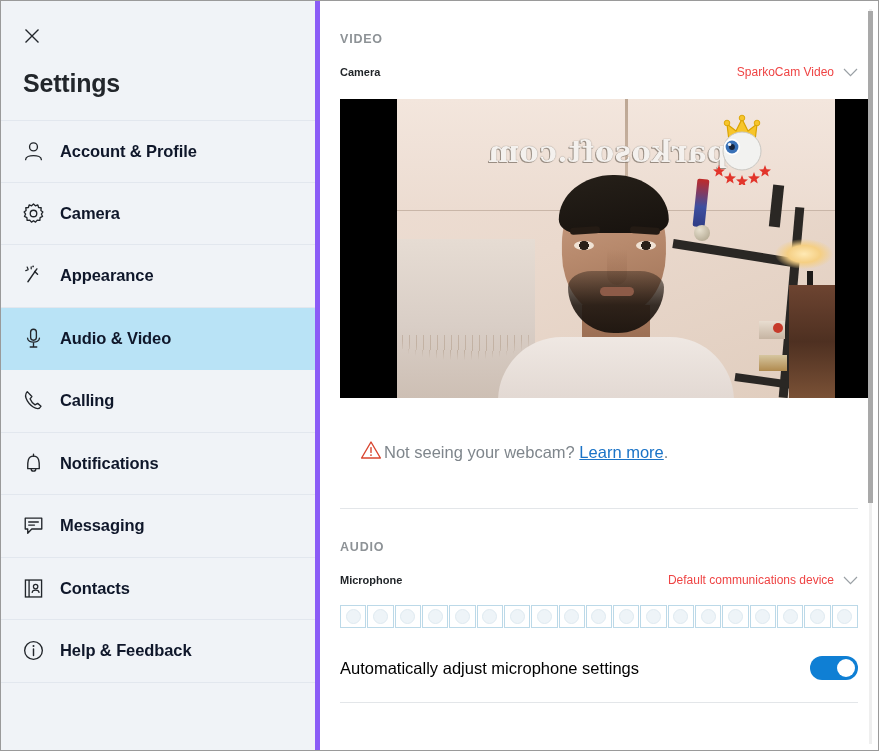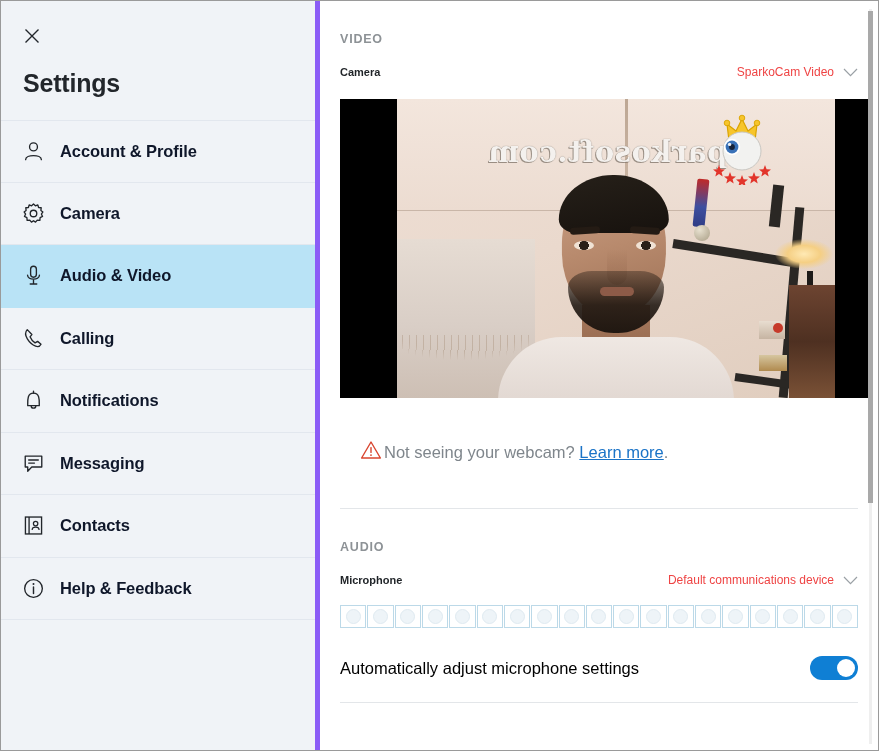--- a/index.html
+++ b/index.html
@@ -424,20 +424,31 @@
       <div class="nav-item">
         <span class="nav-icon">
           <svg width="25" height="25" viewBox="0 0 26 26">
             <circle cx="13" cy="13" r="3.4" stroke="#22262b" stroke-width="1.4" fill="none"></circle>
             <path d="M13 3.2 L15 5 L17.5 4.1 L18.3 6.8 L21 7 L20.7 9.8 L22.8 11.4 L21.2 13.6 L22.4 16.1 L19.9 17.3 L19.6 20.1 L16.9 19.9 L15.1 22 L13 20.5 L10.9 22 L9.1 19.9 L6.4 20.1 L6.1 17.3 L3.6 16.1 L4.8 13.6 L3.2 11.4 L5.3 9.8 L5 7 L7.7 6.8 L8.5 4.1 L11 5 Z" stroke="#22262b" stroke-width="1.4" fill="none" stroke-linejoin="round"></path>
           </svg>
         </span>
         <span class="nav-label">Camera</span>
       </div>
 
+      <div class="nav-item">
+        <span class="nav-icon">
+          <svg width="25" height="25" viewBox="0 0 26 26">
+            <path d="M16.5 6.2 L7.2 19.5" stroke="#22262b" stroke-width="1.5" stroke-linecap="round"></path>
+            <path d="M14.2 8.8 L17.2 11.6" stroke="#22262b" stroke-width="1.5" stroke-linecap="round"></path>
+            <path d="M6.4 4.2 L7.4 6.4 M5 8 L7.4 7 M10.6 4 L10.6 6" stroke="#22262b" stroke-width="1.3" stroke-linecap="round"></path>
+            <circle cx="12.6" cy="3.6" r="0.9" fill="#22262b"></circle>
+          </svg>
+        </span>
+        <span class="nav-label">Appearance</span>
+      </div>
 
       <div class="nav-item active">
         <span class="nav-icon">
           <svg width="25" height="25" viewBox="0 0 26 26">
             <rect x="10" y="3.4" width="6" height="11.4" rx="3" stroke="#22262b" stroke-width="1.4" fill="none"></rect>
             <path d="M6.8 12.6 C6.8 18.2 19.2 18.2 19.2 12.6" stroke="#22262b" stroke-width="1.4" fill="none" stroke-linecap="round"></path>
             <path d="M13 17.6 L13 21.6 M9.6 21.8 L16.4 21.8" stroke="#22262b" stroke-width="1.4" stroke-linecap="round"></path>
           </svg>
         </span>
         <span class="nav-label">Audio &amp; Video</span>

